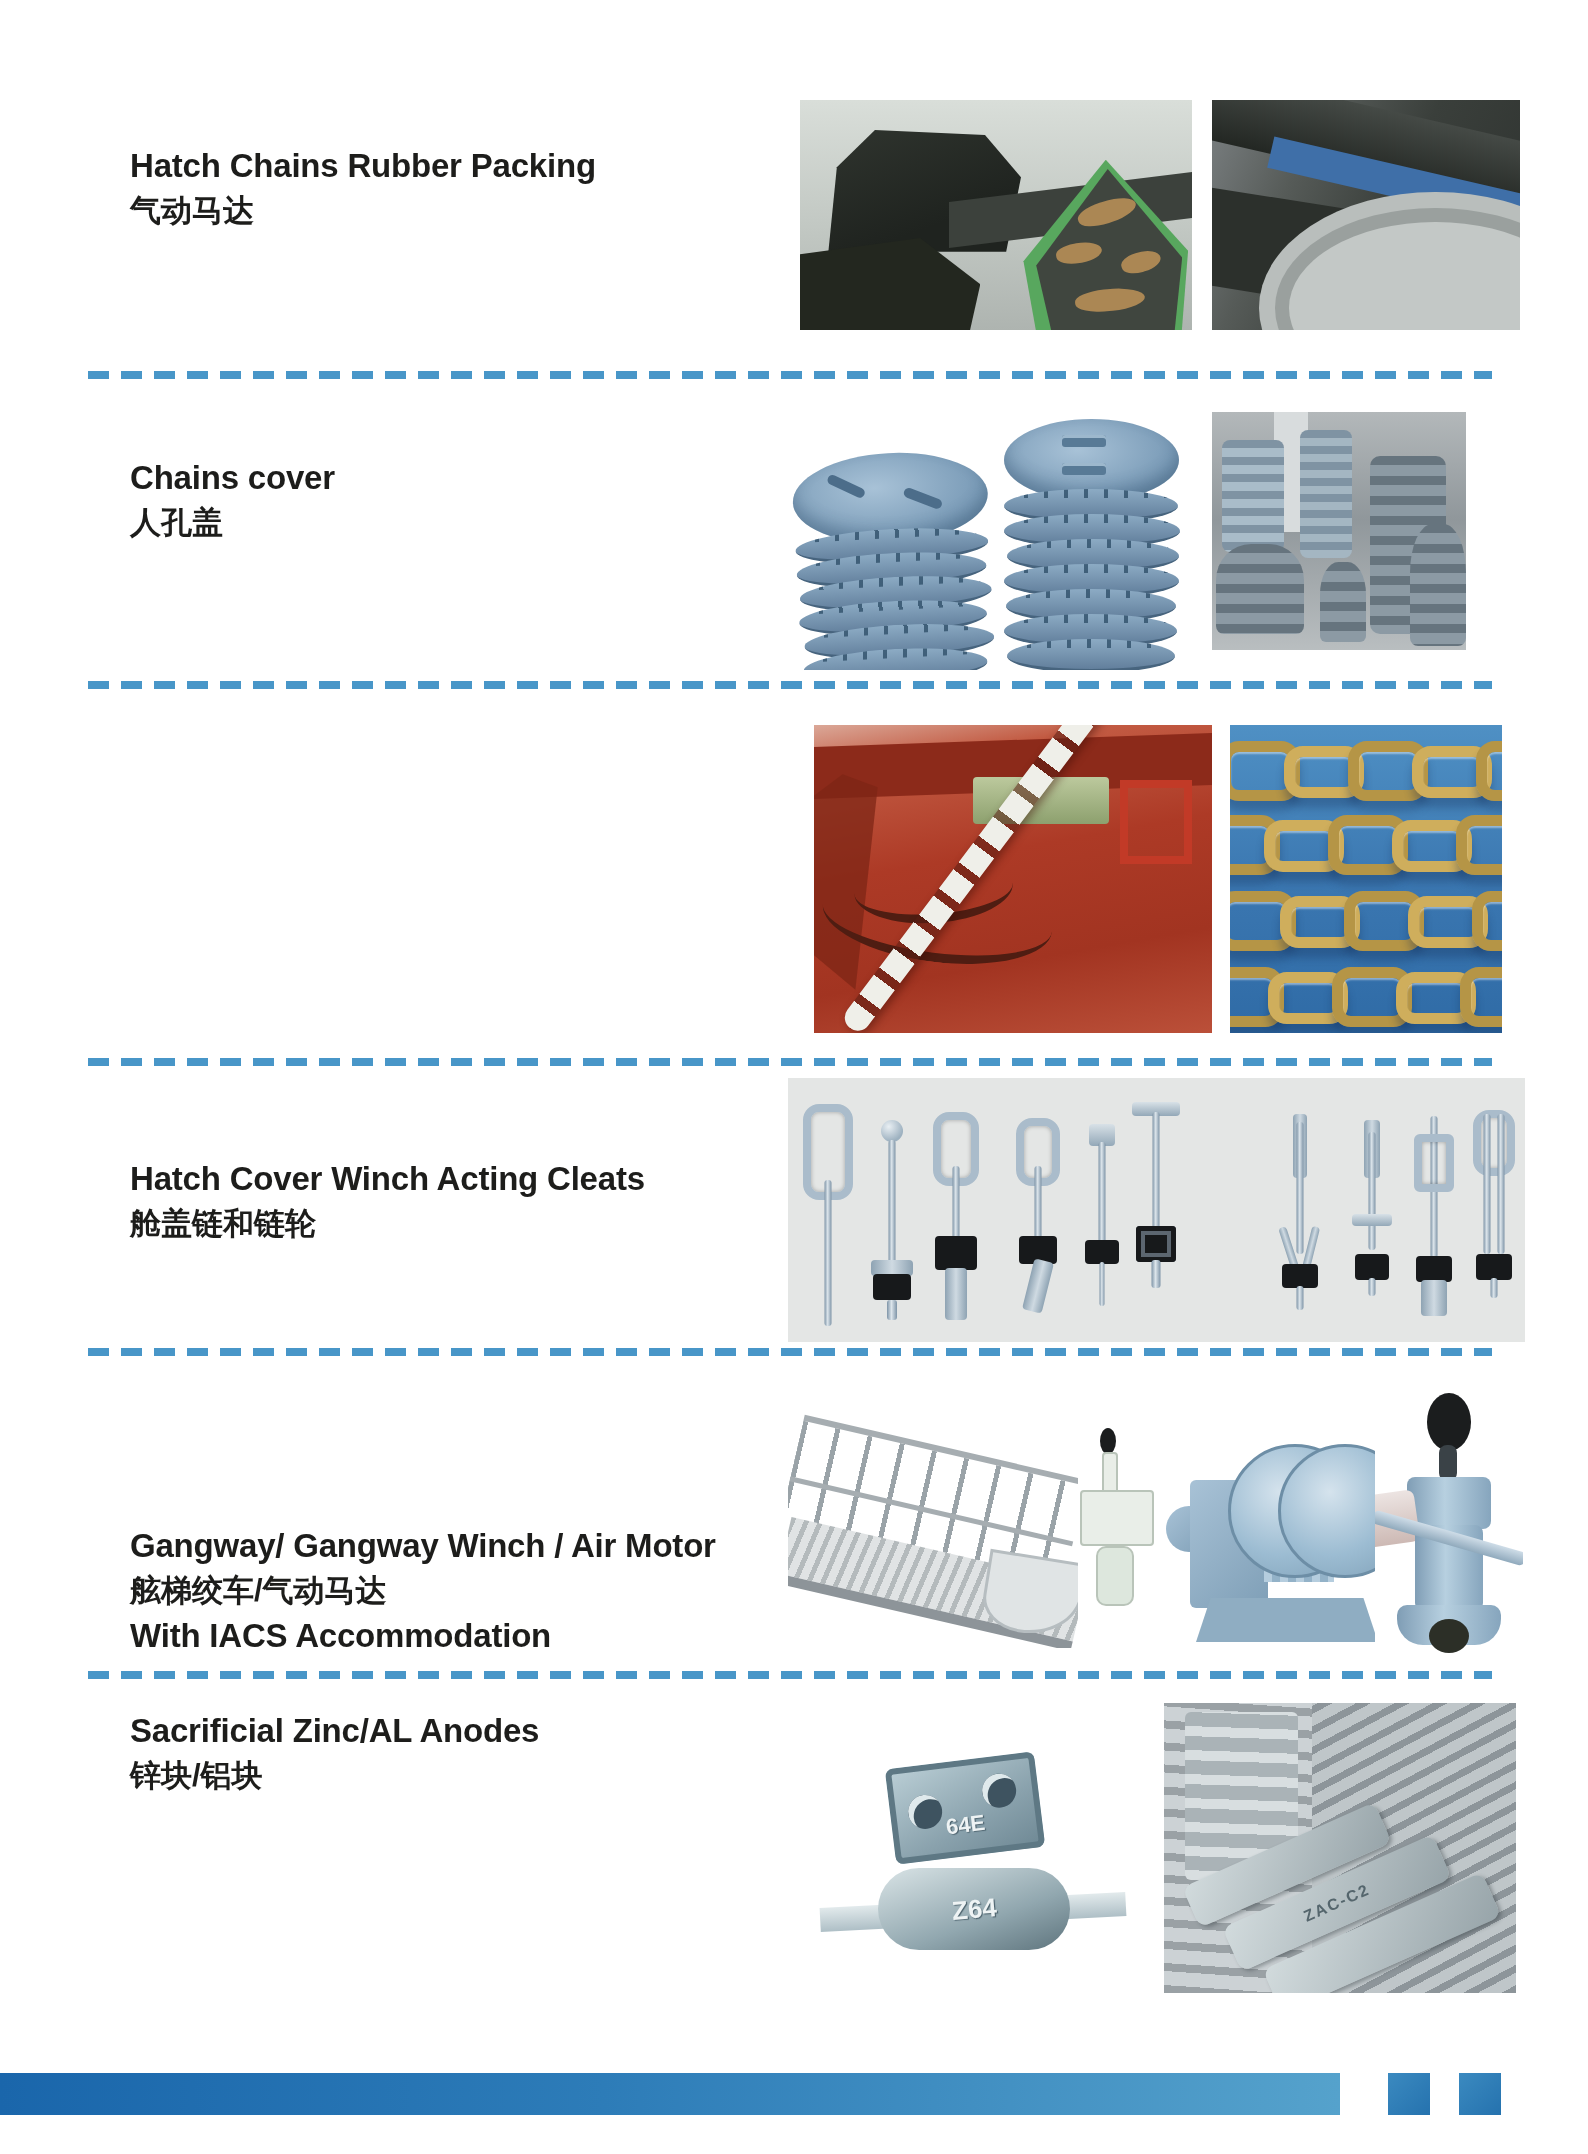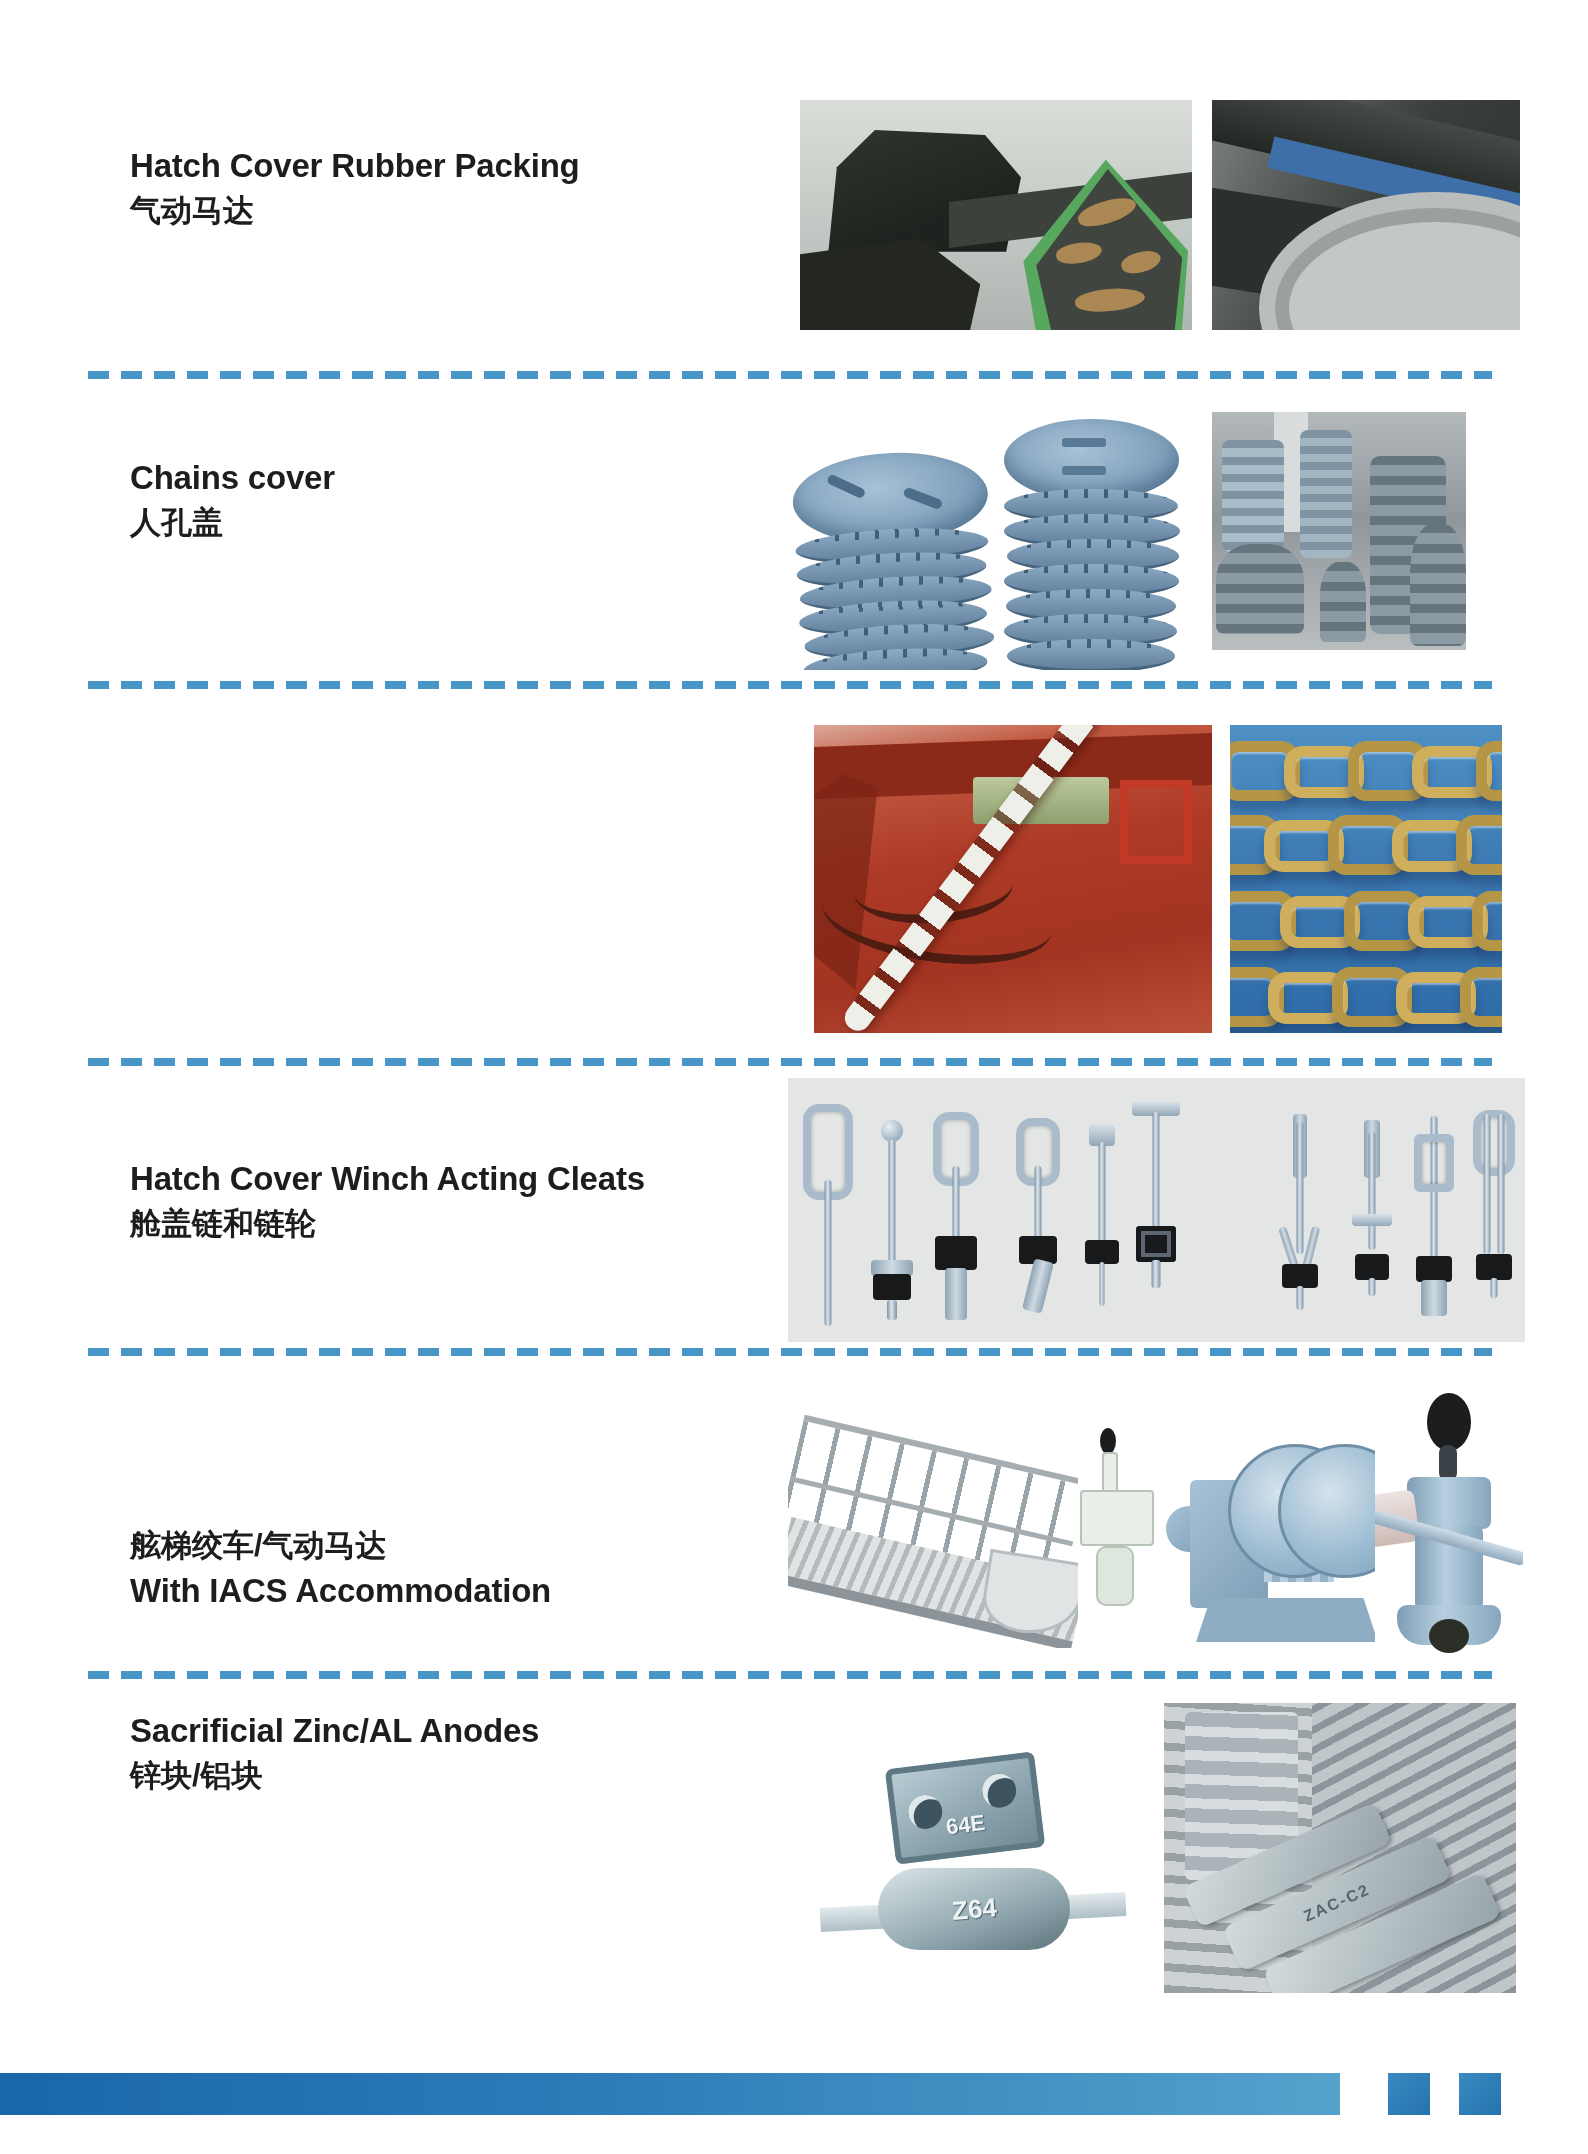--- a/index.html
+++ b/index.html
@@ -112,21 +112,21 @@
        background:linear-gradient(90deg,#1a66ab 0%,#2d7cb8 45%,#55a2cc 100%);}
   .fsq{position:absolute;top:2073px;width:42px;height:42px;
        background:linear-gradient(135deg,#3b8ac0,#2572ae);}
 </style>
 </head>
 <body>
 
 <div class="page">
 
   <div class="tblock" style="top:143px">
-    <div class="t-en">Hatch Cover Rubber Packing</div>
+    <div class="t-en">Hatch Chains Rubber Packing</div>
     <div class="t-zh">气动马达</div>
   </div>
   <div class="photo p-rubber1" style="left:800px;top:100px;width:392px;height:230px">
     <div class="rp1"></div>
     <div class="rpshelf"></div>
     <div class="rp2"></div>
     <div class="rptrig"></div>
     <div class="rptri"></div>
     <div class="tan" style="right:14%;top:44%;width:60px;height:22px;transform:rotate(-18deg)"></div>
     <div class="tan" style="right:23%;top:62%;width:46px;height:20px;transform:rotate(-10deg)"></div>
@@ -293,20 +293,21 @@
       <div class="shaft" style="top:4px;height:140px;left:-7px"></div>
       <div class="shaft" style="top:4px;height:140px;left:7px"></div>
       <div class="pad" style="top:144px;width:36px;height:26px"></div>
       <div class="shaft" style="top:168px;height:20px"></div>
     </div>
   </div>
 
   <div class="sep" style="top:1348px"></div>
 
   <div class="tblock" style="top:1523px">
+    <div class="t-en">Gangway/ Gangway Winch / Air Motor</div>
     <div class="t-zh">舷梯绞车/气动马达</div>
     <div class="t-en">With IACS Accommodation</div>
   </div>
   <div class="photo" style="left:788px;top:1400px;width:290px;height:248px;background:#fff">
     <div class="gw-rail">
         <div class="gw-rail2"></div>
       </div>
     <div class="gw-deck"></div>
     <div class="gw-end"></div>
   </div>

